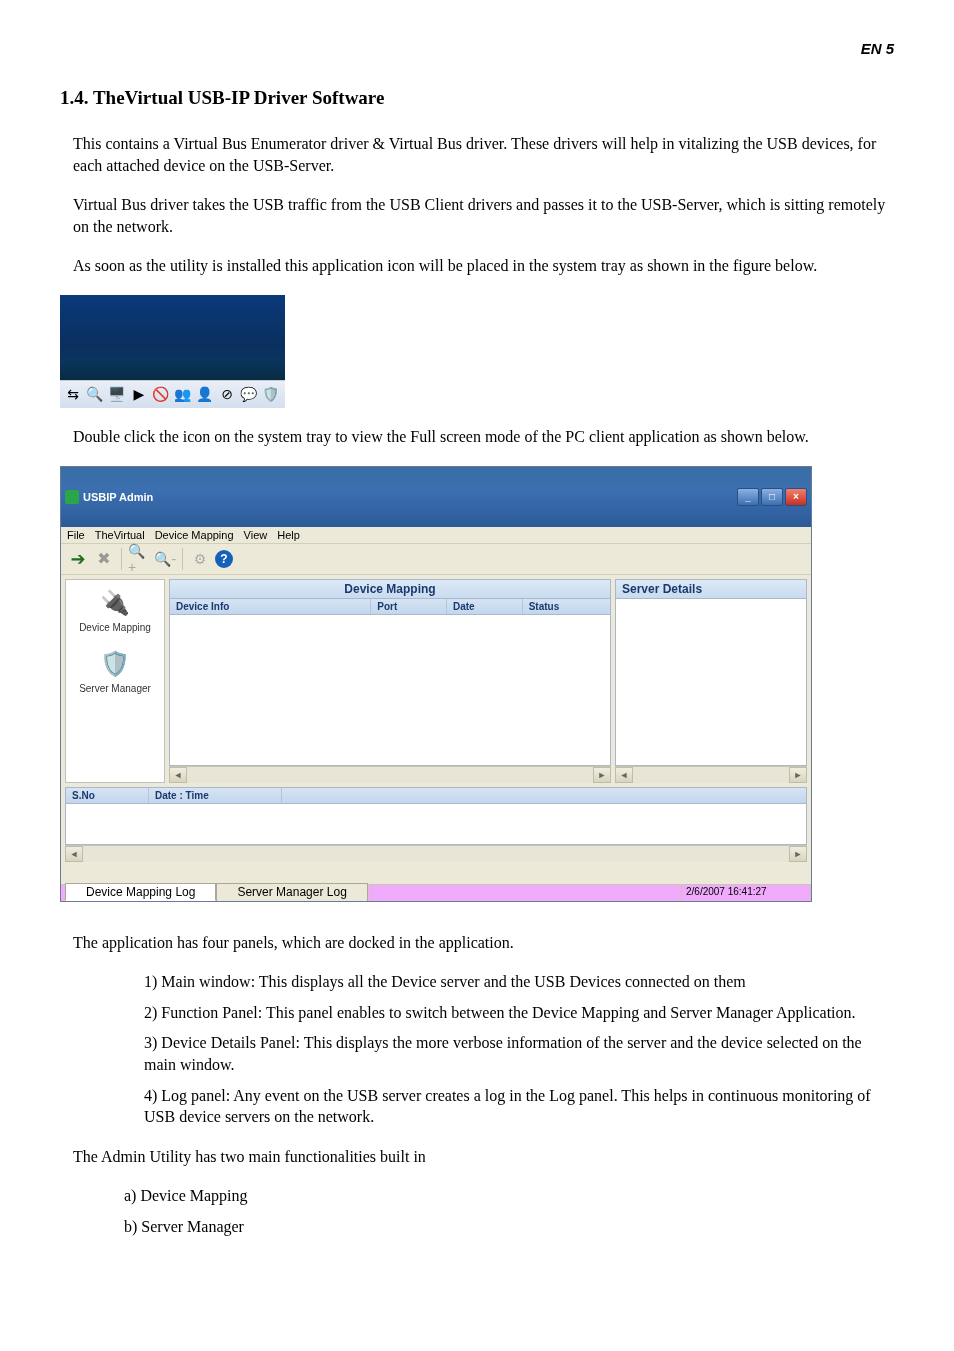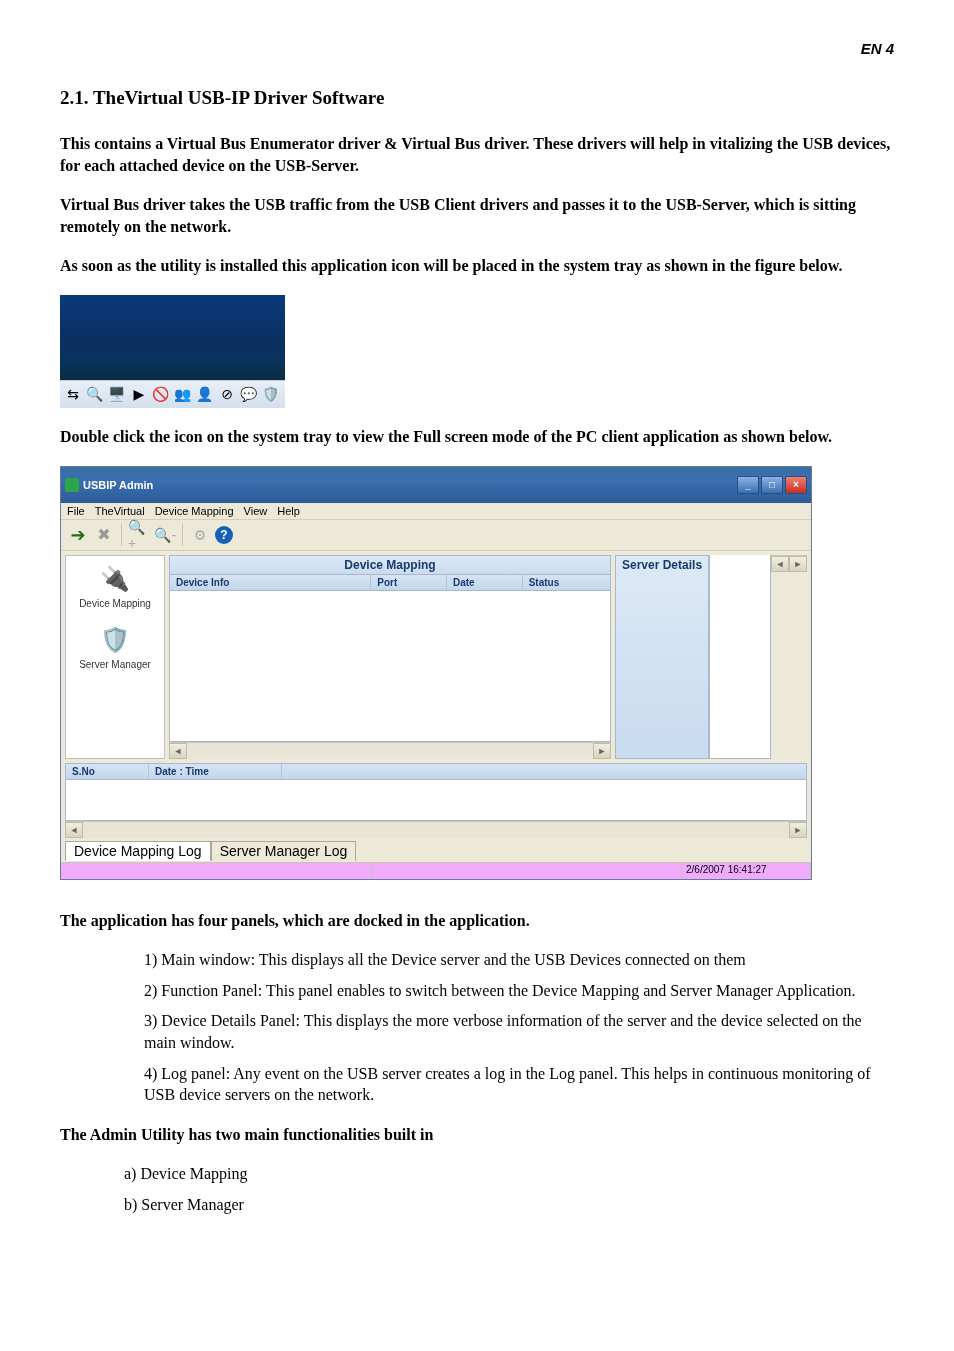--- a/index.html
+++ b/index.html
@@ -19,23 +19,22 @@
     font-style: italic;
     font-size: 15px;
     margin-bottom: 30px;
   }
   h2 {
     font-size: 19px;
     font-weight: bold;
     margin: 0 0 24px 0;
   }
   p {
-    margin: 0 0 18px 0;
+    margin: 0 0 18px 13px;
     line-height: 1.35;
-    font-weight: bold;
   }
   .systray-figure {
     width: 225px;
     margin: 0 0 18px 0;
   }
   .systray-sky {
     width: 225px;
     height: 85px;
     background: linear-gradient(180deg,#0a3a7a 0%, #0a2f5f 60%, #0b3e63 100%);
     position: relative;
@@ -73,21 +72,21 @@
     font-size: 11px;
     background: #ece9d8;
     margin-bottom: 30px;
   }
   .titlebar {
     height: 36px;
     background: linear-gradient(180deg,#3a6ea5 0%,#3b6fb0 40%,#2c5a97 100%);
     color: #fff;
     display: flex;
     align-items: center;
-    padding: 0 4px;
+    padding: 12px 4px;
   }
   .titlebar .app-icon {
     width: 14px; height:14px;
     background:#2aa54a;
     border-radius:2px;
     margin-right:4px;
   }
   .titlebar .title { flex: 1; font-weight: bold; font-size: 11px; }
   .winbtns { display: flex; gap: 2px; }
   .winbtn {
@@ -189,21 +188,21 @@
     background: #e8e5d6;
     border-top: 1px solid #c9c5b0;
     display:flex;
   }
   .hscroll .arrow { width:16px;background:linear-gradient(180deg,#f0eee0,#d8d4c0);border:1px solid #c0bca8;display:flex;align-items:center;justify-content:center;font-size:9px;color:#666;}
   .hscroll .track { flex:1; }
   .server-col {
     width: 192px;
     margin: 4px;
     display:flex;
-    flex-direction:row;
+    flex-direction:column;
   }
   .sd-title {
     background: linear-gradient(180deg,#dce9f7,#c9dbef);
     font-weight: bold;
     color: #1a3a6e;
     padding: 2px 6px;
     border: 1px solid #a9b8cc;
     font-size: 12px;
   }
   .sd-body {
@@ -233,25 +232,25 @@
     background:#fff;border:1px solid #a9b8cc;border-top:none;height:40px;
   }
   .log-tabs {
     display:flex;
     gap:0;
     margin-top:2px;
   }
   .log-tab {
     border:1px solid #aca899;
     border-bottom:none;
-    padding:1px 8px;
-    font-size:14px;
+    padding:1px 20px;
+    font-size:12px;
     background:#ece9d8;
     position:relative;
-    top:1px;
+    top:19px;
   }
   .log-tab.active{ background:#fff; border-bottom:1px solid #fff;}
   .statusbar {
     border-top:1px solid #c9c5b0;
     background:#f0abfc;
     display:flex;
     font-size:10px;
   }
   .statusbar .cell{flex:1;border-right:1px solid #c9c5b0;padding:1px 4px;min-height:14px;}
   .statusbar .cell.ts{flex:0 0 120px;text-align:left;}
@@ -259,23 +258,23 @@
   ol { margin: 0 0 18px 40px; padding: 0 0 0 40px; }
   ol li { margin-bottom: 4px; line-height: 1.35; padding-left: 4px; margin-top: 9px;}
   ol.numbered { list-style: none; counter-reset: n; }
   ol.numbered li::before { counter-increment: n; content: counter(n) ")  "; }
   ol.lettered { list-style: none; counter-reset: a; padding-left: 20px;}
   ol.lettered li::before { counter-increment: a; content: counter(a, lower-alpha) ")  "; }
 </style>
 </head>
 <body>
 
-<div class="page-header">EN 4</div>
-
-<h2>2.1. TheVirtual USB-IP Driver Software</h2>
+<div class="page-header">EN 5</div>
+
+<h2>1.4. TheVirtual USB-IP Driver Software</h2>
 
 <p>This contains a Virtual Bus Enumerator driver &amp; Virtual Bus driver. These drivers will help in vitalizing the USB devices, for each attached device on the USB-Server.</p>
 <p>Virtual Bus driver takes the USB traffic from the USB Client drivers and passes it to the USB-Server, which is sitting remotely on the network.</p>
 <p>As soon as the utility is installed this application icon will be placed in the system tray as shown in the figure below.</p>
 
 <div class="systray-figure">
   <div class="systray-sky"></div>
   <div class="systray-bar">
     <span class="ic">⇆</span>
     <span class="ic">🔍</span>

